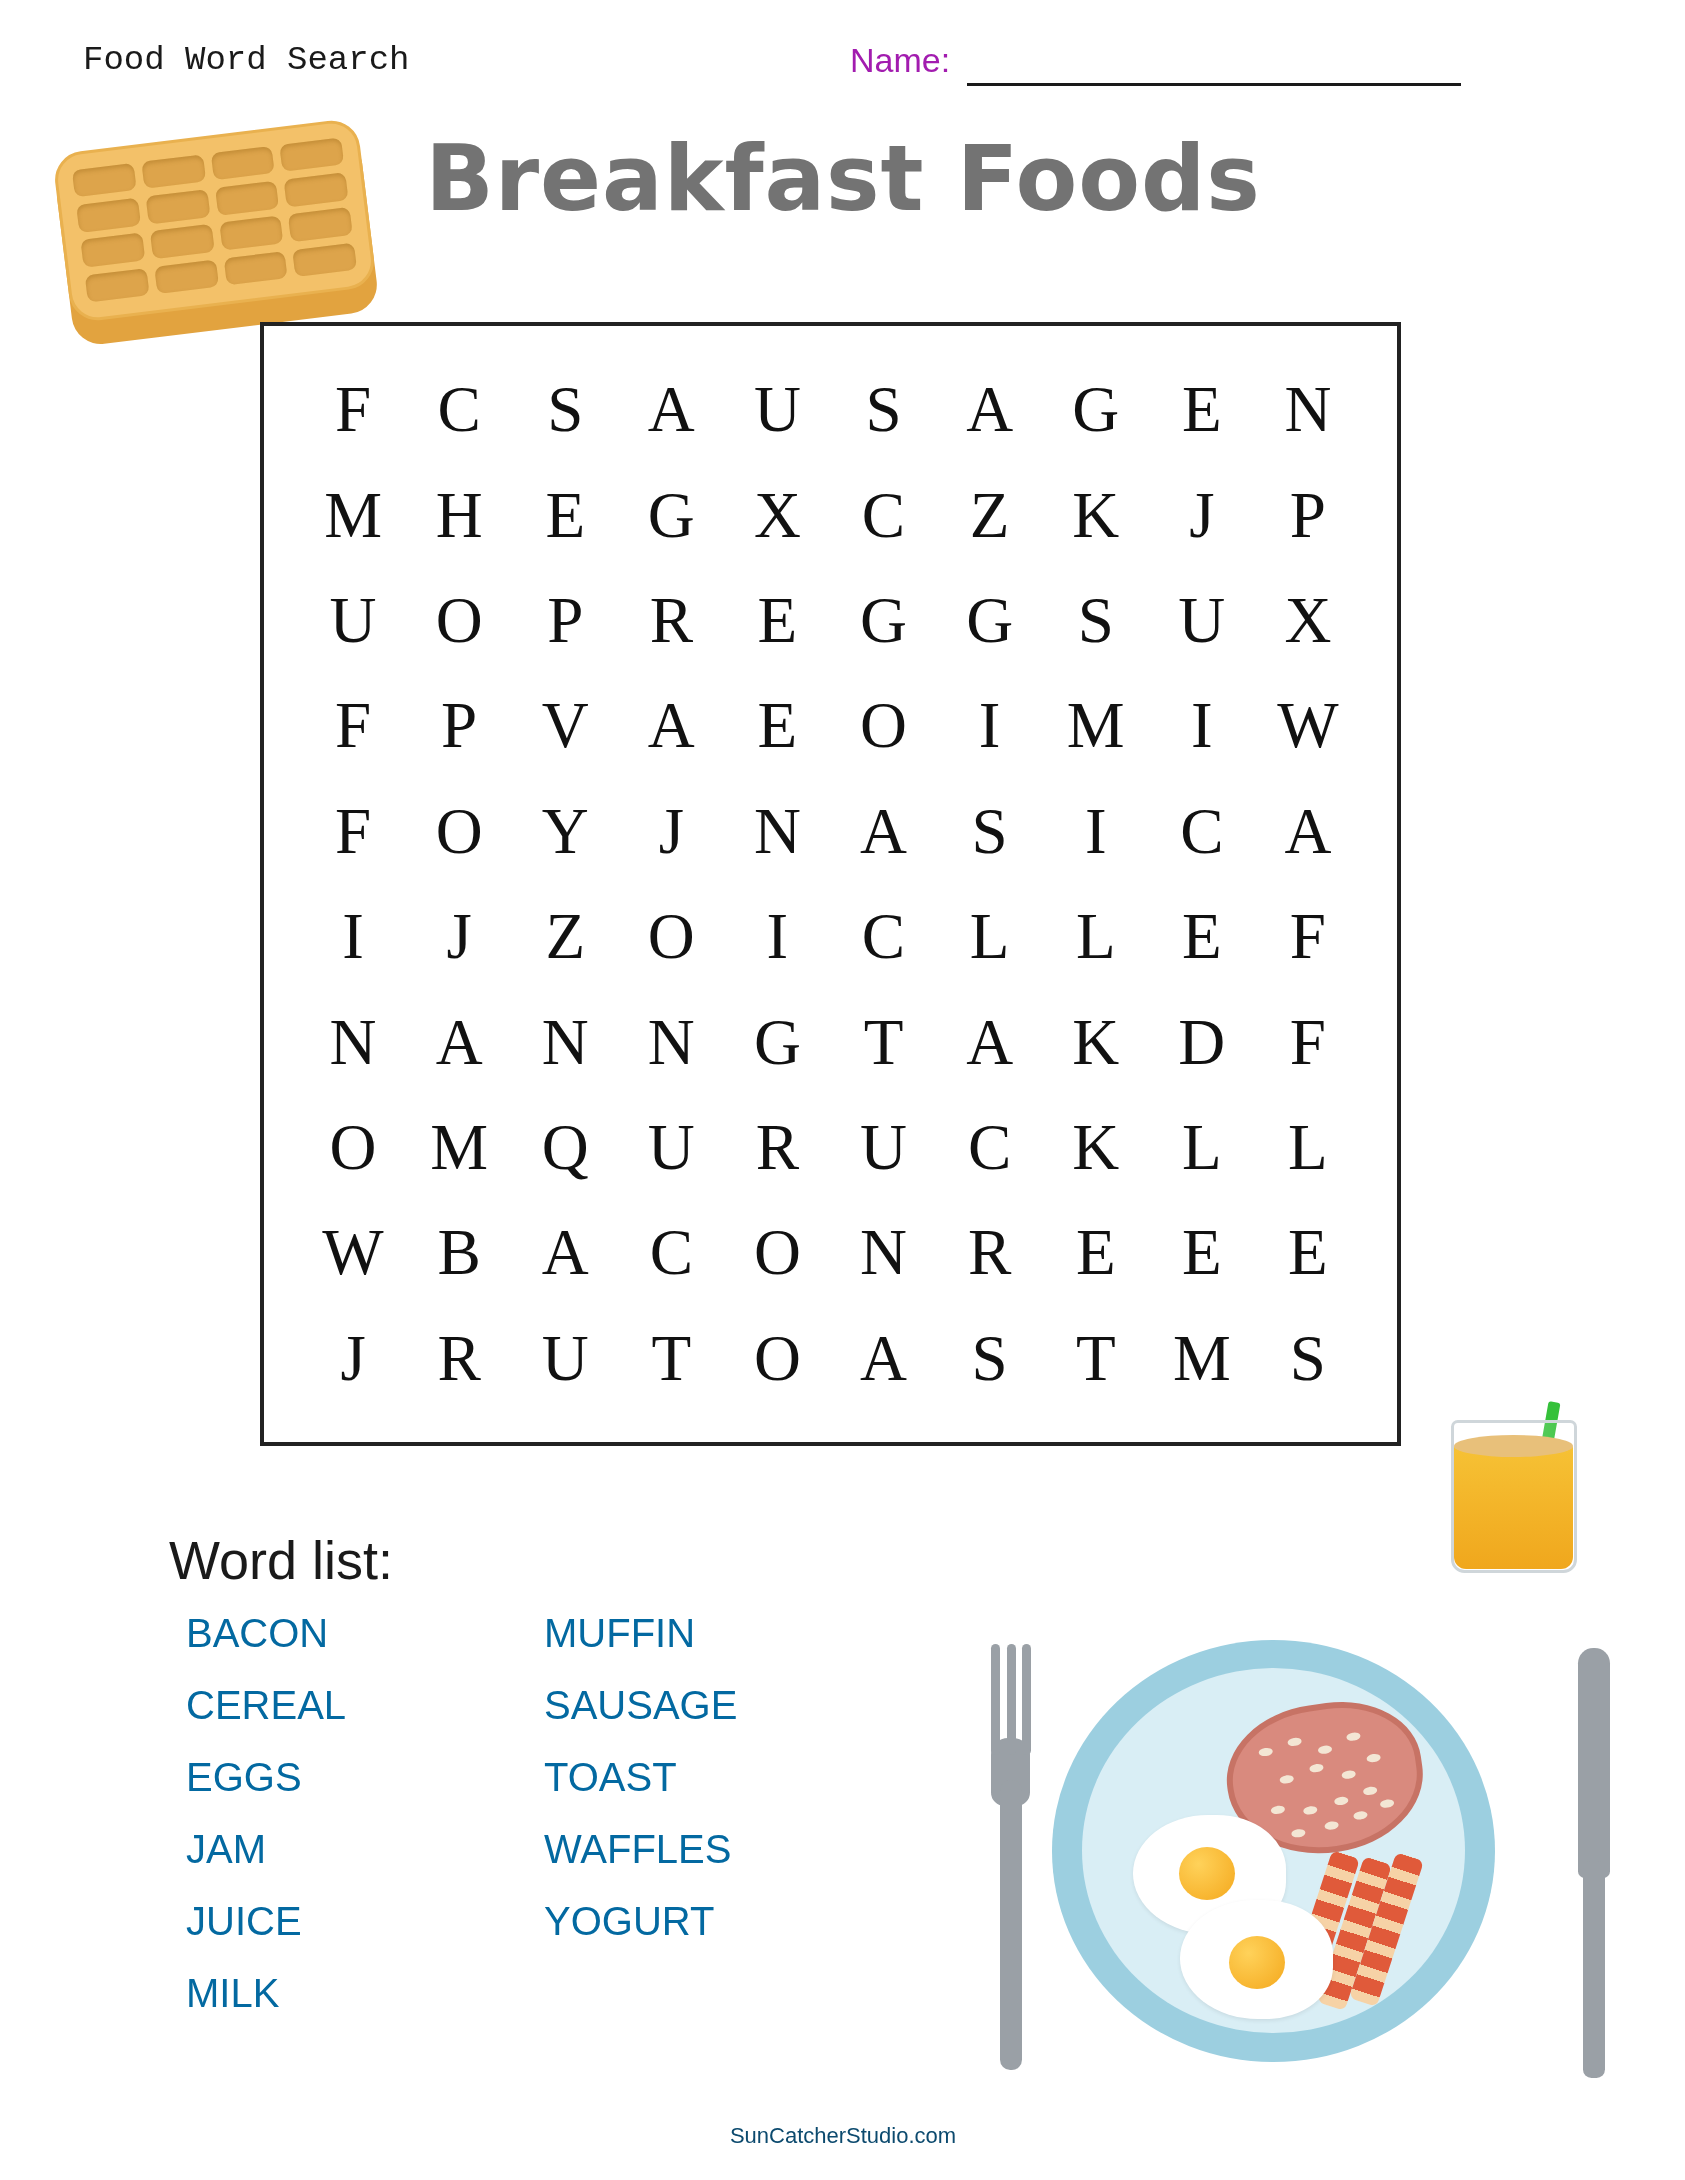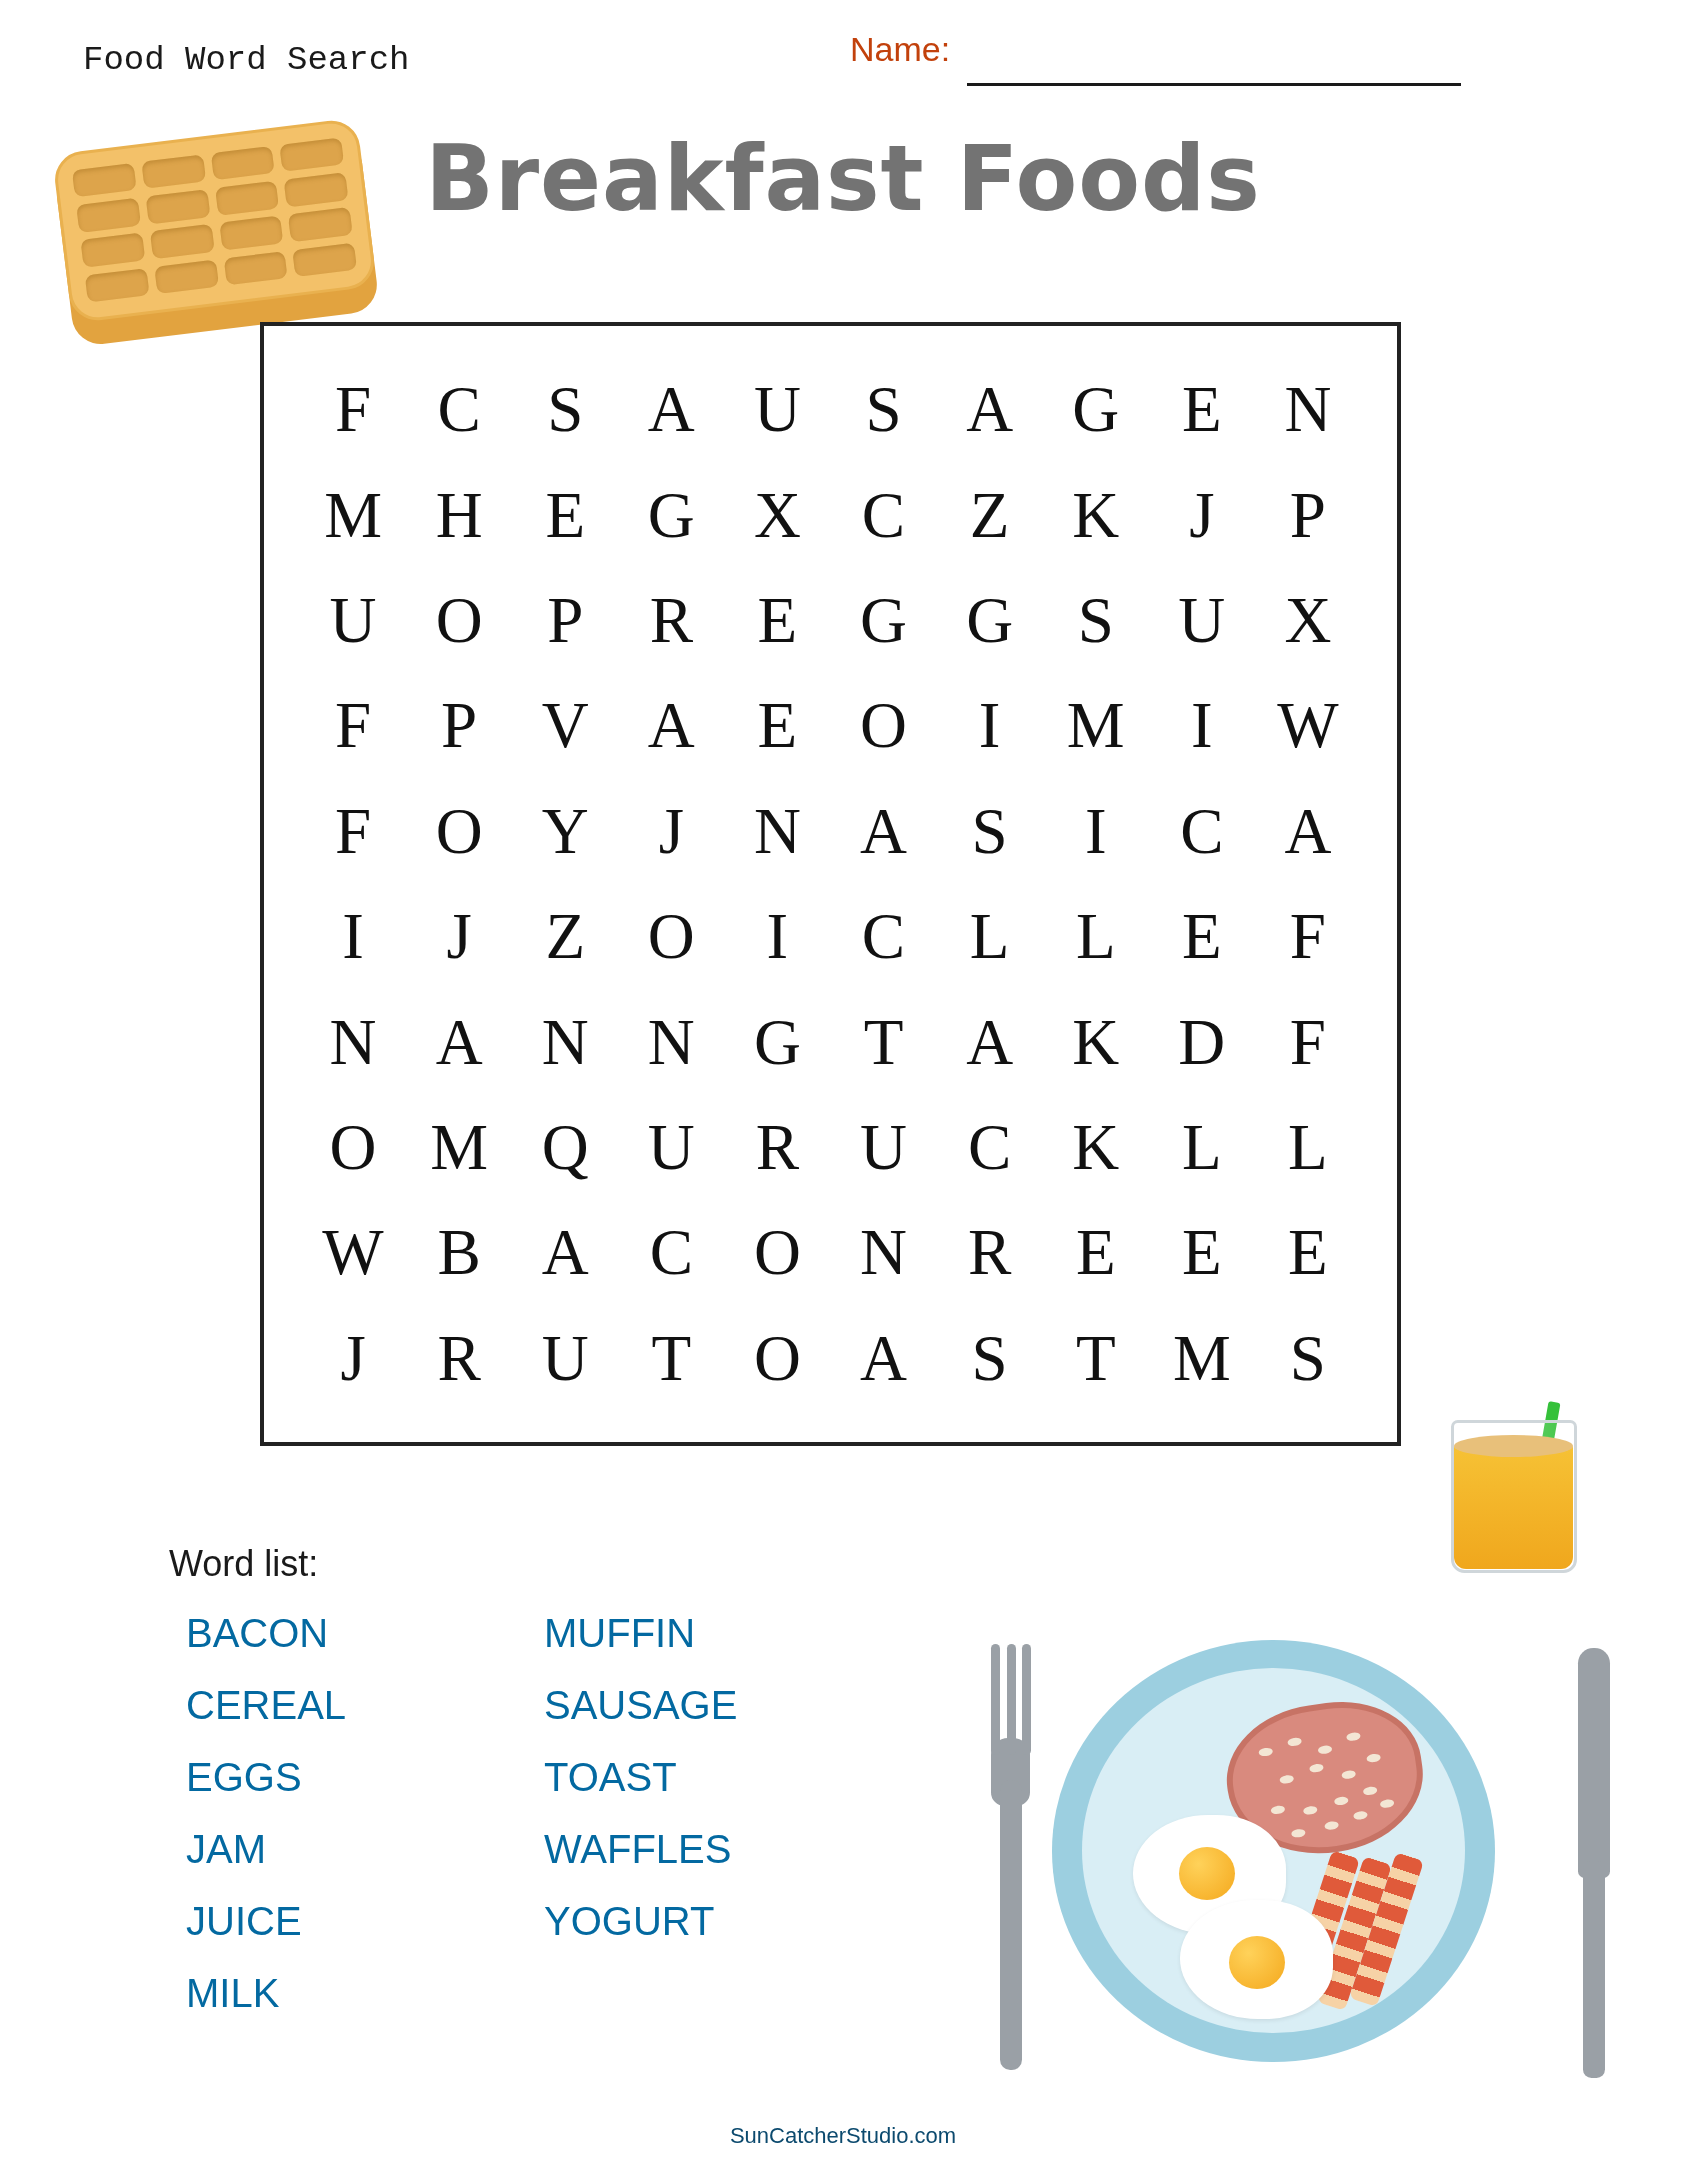--- a/index.html
+++ b/index.html
@@ -17,23 +17,23 @@
     left: 83px;
     top: 41px;
     font-size: 34px;
     color: #1a1a1a;
     font-family: Liberation Mono, monospace;
     white-space: nowrap;
   }
   .name-label {
     position: absolute;
     left: 850px;
-    top: 30px;
+    top: 41px;
     font-size: 34px;
-    color: #c2410c;
+    color: #a21caf;
     white-space: nowrap;
   }
   .name-line {
     position: absolute;
     left: 967px;
     top: 83px;
     width: 494px;
     height: 2.6px;
     background: #1a1a1a;
   }
@@ -119,23 +119,22 @@
     font-size: 65px;
     color: #111111;
     line-height: 1;
   }
 
   
   .wordlist-title {
     position: absolute;
     left: 169px;
     top: 1529px;
-    font-size: 36px;
+    font-size: 54px;
     color: #1a1a1a;
-    margin-top: 14px;
   }
   .wordlist {
     position: absolute;
     left: 186px;
     top: 1597px;
     width: 681px;
     display: grid;
     grid-template-columns: 358px 358px;
     grid-auto-flow: column;
     grid-template-rows: repeat(6, 72px);

